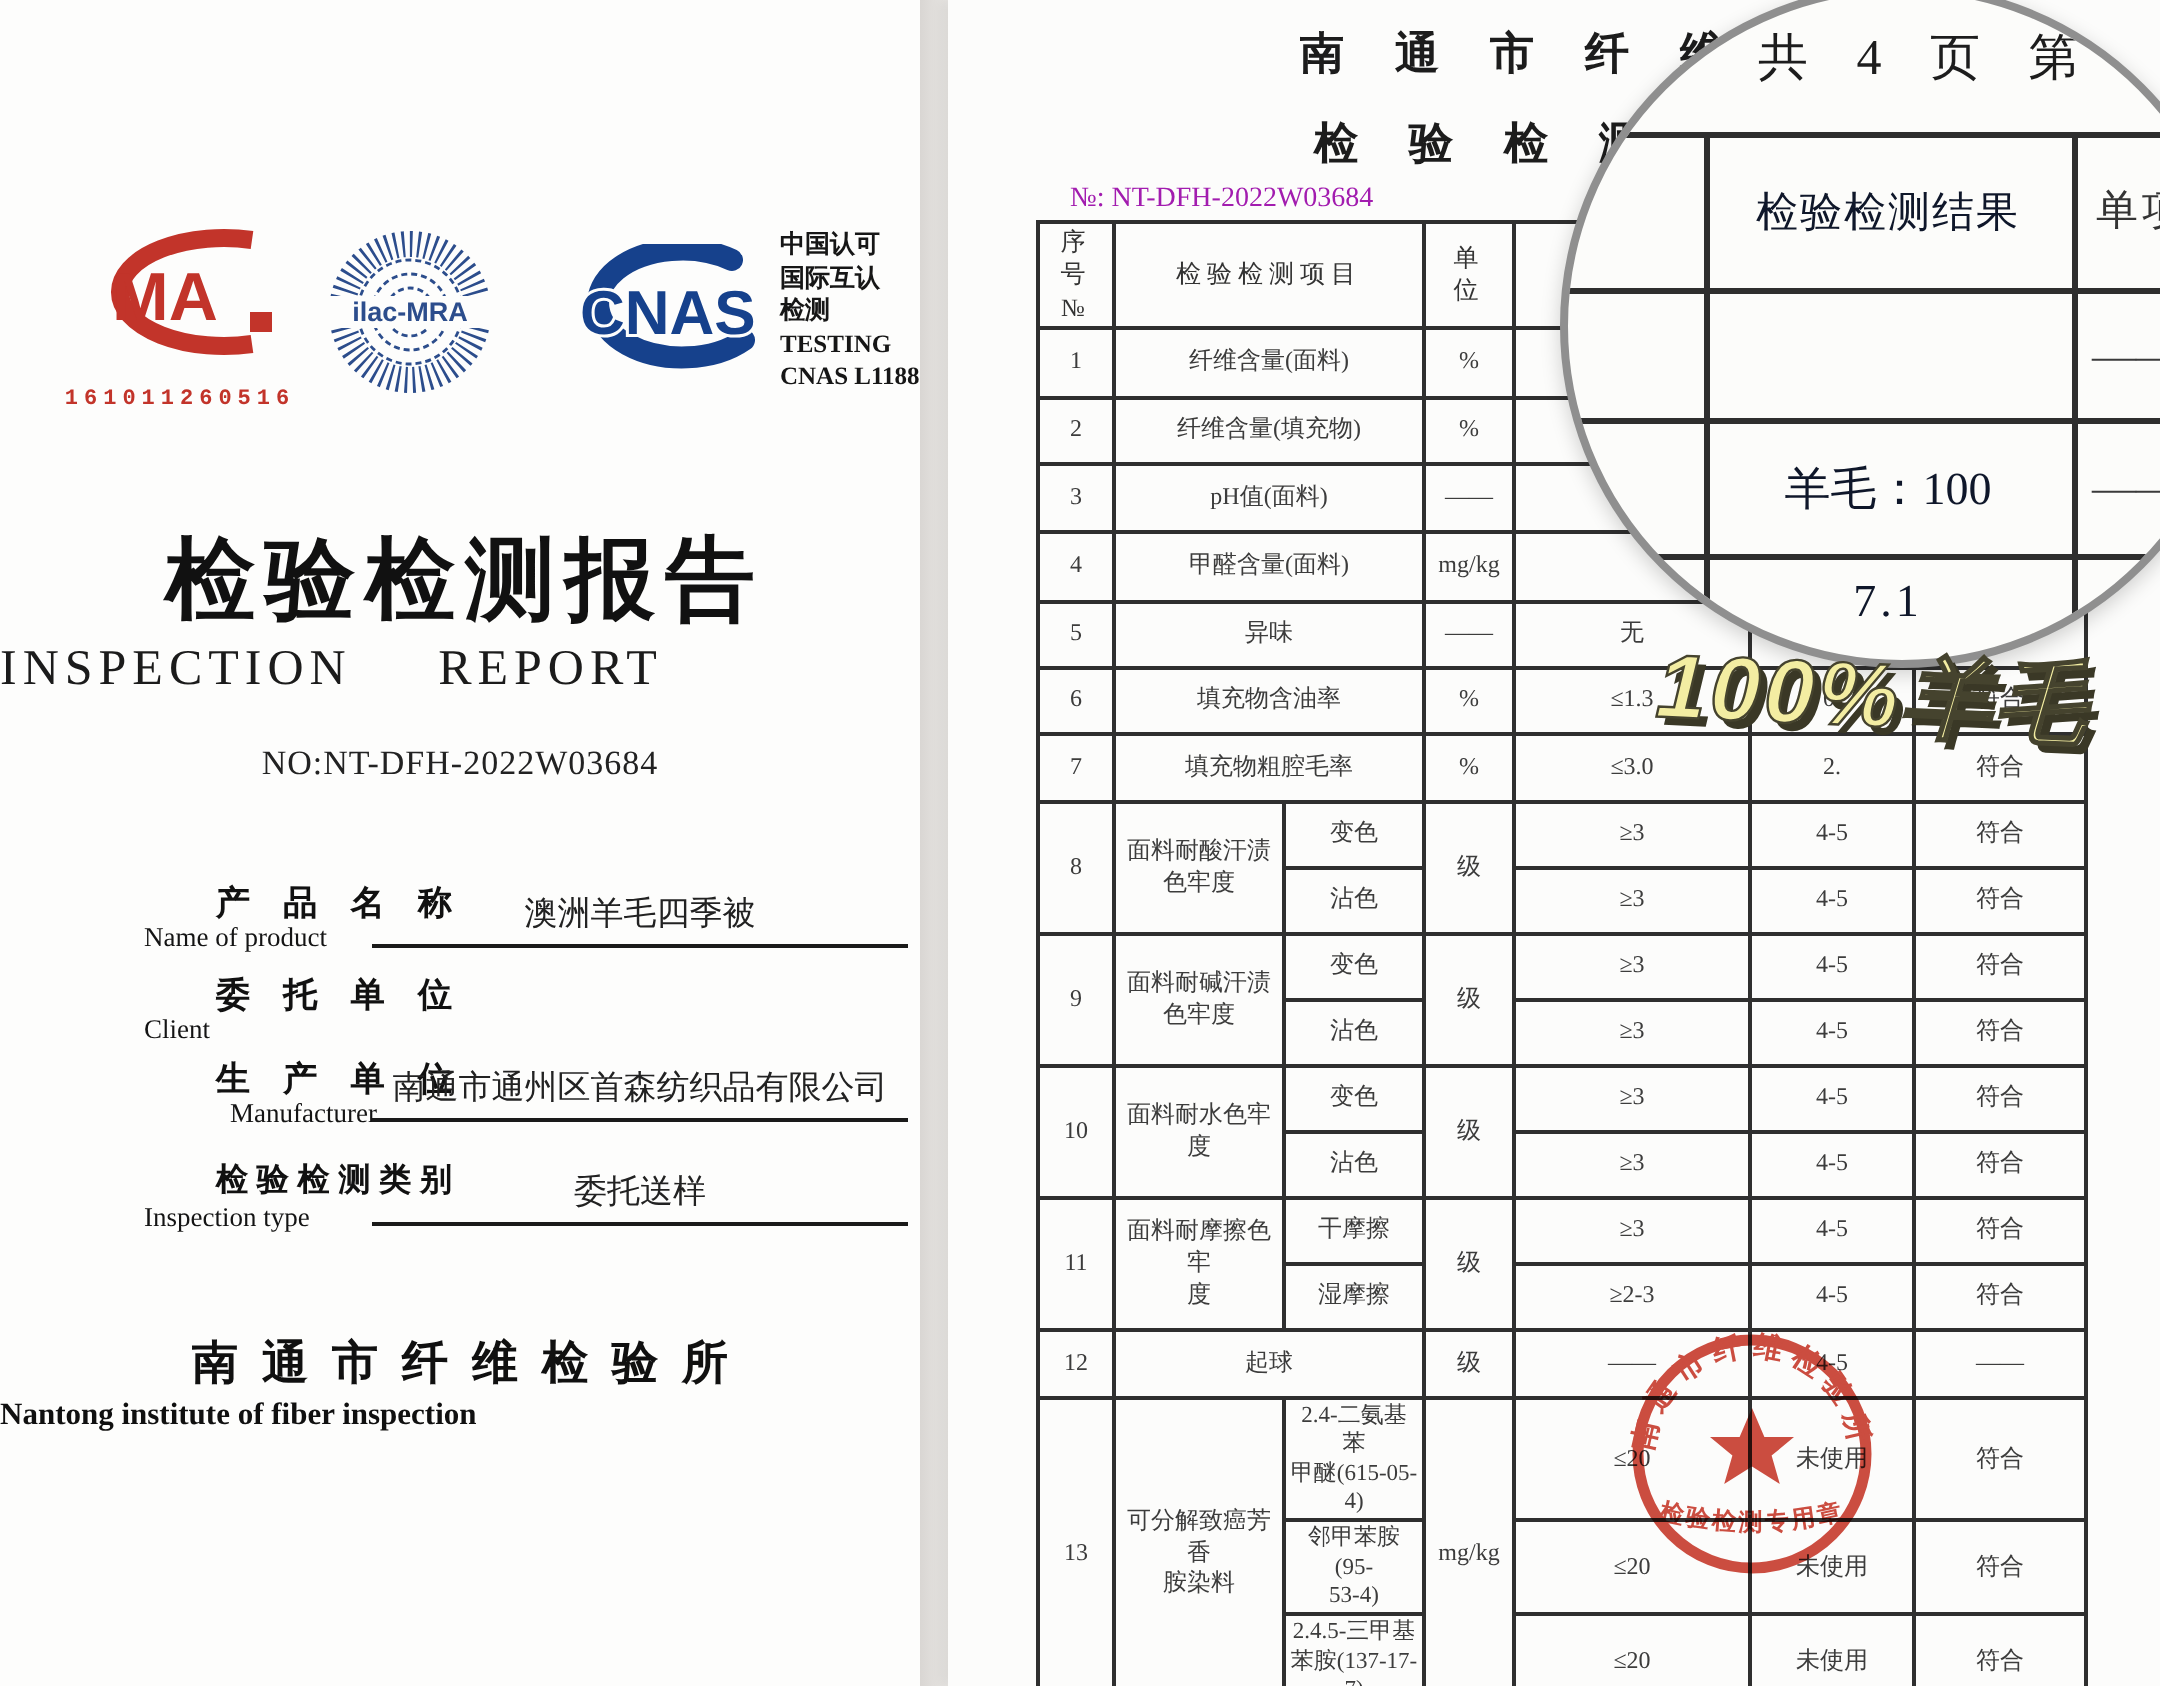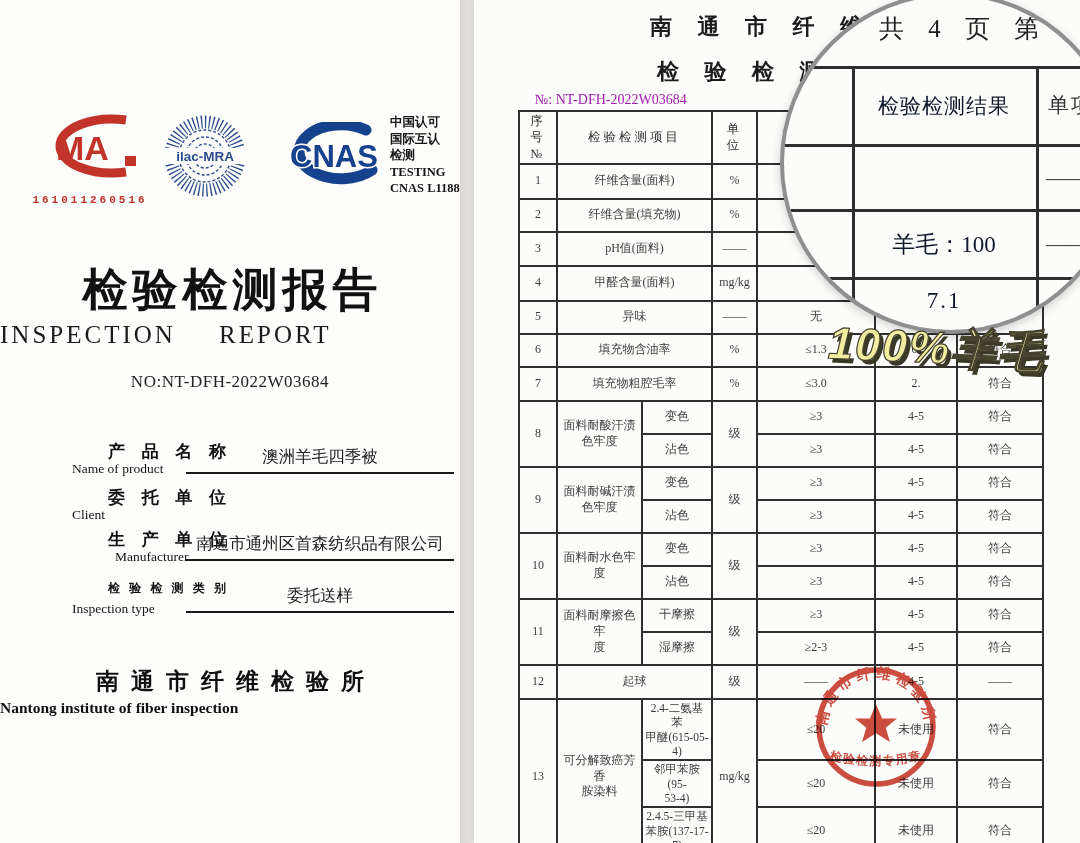--- a/index.html
+++ b/index.html
@@ -115,21 +115,21 @@
   <div class="abs flabel-en" style="top:461px;">Name of product</div>
   <div class="abs fval" style="top:446px;">澳洲羊毛四季被</div>
 
   <div class="abs flabel-cn" style="top:486px;">委托单位</div>
   <div class="abs flabel-en" style="top:507px;">Client</div>
 
   <div class="abs flabel-cn" style="top:528px;">生产单位</div>
   <div class="abs flabel-en" style="top:549px;margin-left:43px;">Manufacturer</div>
   <div class="abs fval" style="top:533px;">南通市通州区首森纺织品有限公司</div>
 
-  <div class="abs flabel-cn" style="top:580px;font-size:12px;">检验检测类别</div>
+  <div class="abs flabel-cn" style="top:580px;font-size:16px;">检验检测类别</div>
   <div class="abs flabel-en" style="top:601px;">Inspection type</div>
   <div class="abs fval" style="top:585px;">委托送样</div>
 
   <div class="abs inst-cn">南通市纤维检验所</div>
   <div class="abs inst-en">Nantong  institute  of  fiber  inspection</div>
 </div>
 
 <div id="divider" class="abs"></div>
 
 <div class="page" id="right-page">

